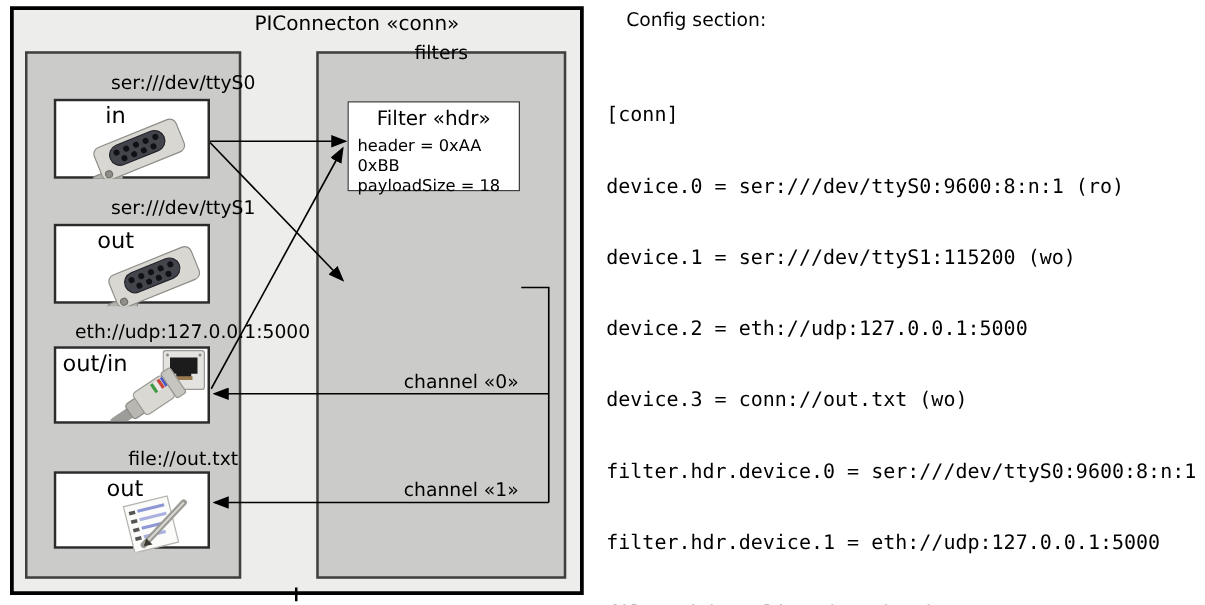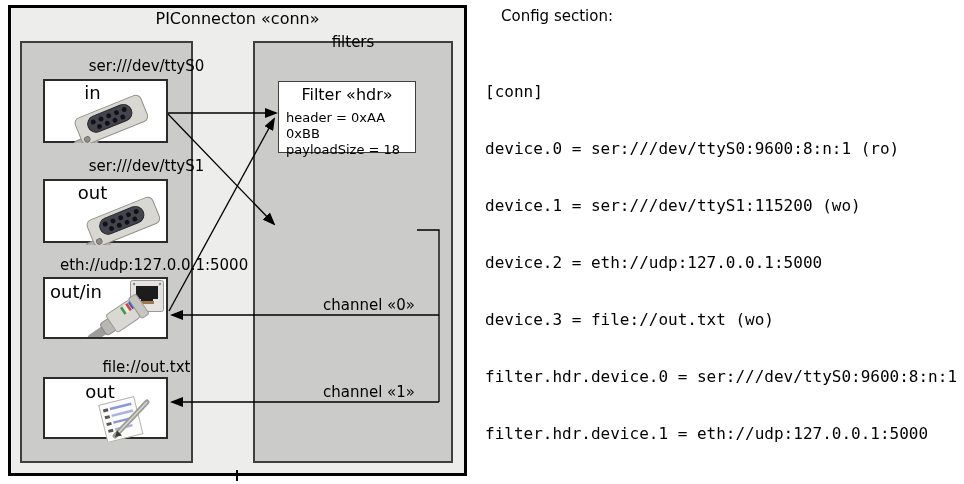--- a/index.html
+++ b/index.html
@@ -2,21 +2,21 @@
 <html><head>
 <meta charset="utf-8">
 <style>
   html,body{margin:0;padding:0;background:#fff;}
   #page{position:relative;width:964px;height:484px;background:#fff;overflow:hidden;
         font-family:"DejaVu Sans",sans-serif;color:#000;}
   .abs{position:absolute;}
 
   
   #outer-box{left:8px;top:5px;width:453px;height:465px;background:#ededeb;border:3px solid #000;}
-  #conn-title{left:8px;top:9px;width:459px;text-align:center;font-size:16px;z-index:3;}
+  #conn-title{left:8px;top:9px;width:459px;text-align:center;font-size:16px;z-index:3;padding-left:48px;}
 
   .panel{background:#cbcbc9;border:2px solid #3f3f3f;z-index:1;}
   #devices-panel{left:20px;top:41px;width:169px;height:418px;}
   #filters-panel{left:253px;top:41px;width:196px;height:418px;}
   #filters-title{left:253px;top:33px;width:200px;text-align:center;font-size:15px;z-index:2;}
 
   .dev-label{left:20px;width:173px;text-align:center;font-size:15px;z-index:2;white-space:nowrap;padding-left:40px;}
   .dev-box{left:43px;width:121px;background:#fff;border:2px solid #2b2b2b;z-index:2;}
   .port-word{font-size:18px;line-height:20px;}
 
@@ -162,21 +162,21 @@
     </g>
   </svg>
 
   <div class="abs" id="config">
     <div id="config-heading">Config section:</div>
     <div id="config-lines">
       <div>[conn]</div>
       <div>device.0 = ser:///dev/ttyS0:9600:8:n:1 (ro)</div>
       <div>device.1 = ser:///dev/ttyS1:115200 (wo)</div>
       <div>device.2 = eth://udp:127.0.0.1:5000</div>
-      <div>device.3 = file://out.txt (wo)</div>
+      <div>device.3 = conn://out.txt (wo)</div>
       <div>filter.hdr.device.0 = ser:///dev/ttyS0:9600:8:n:1</div>
       <div>filter.hdr.device.1 = eth://udp:127.0.0.1:5000</div>
       <div>filter.hdr.splitMode = header</div>
       
       
       
       
       
       
       

